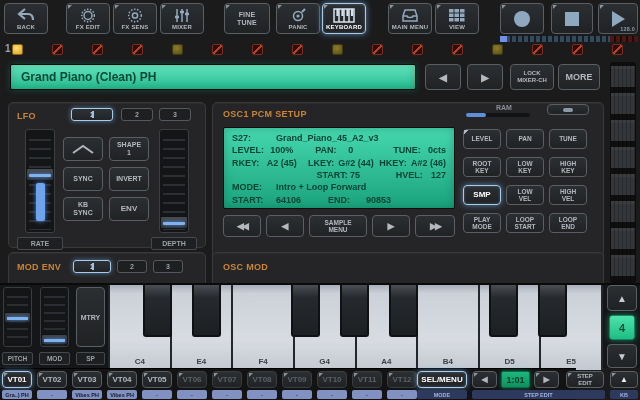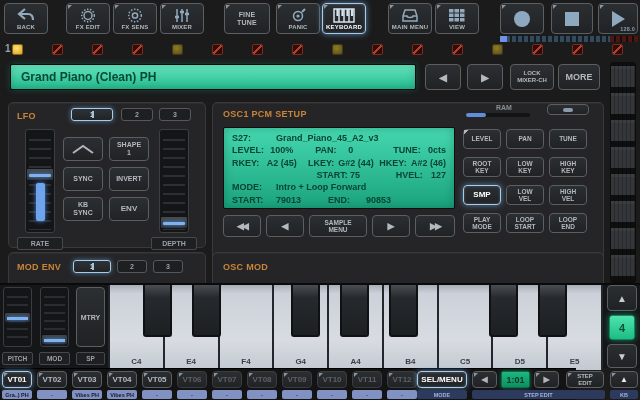--- a/index.html
+++ b/index.html
@@ -362,21 +362,21 @@
           <span class="c2v">75</span>
         <span class="c3l">HVEL:</span>
           <span class="c3v">127</span>
       </div>
       <div class="lcd-row">
           <span class="c1l">MODE:</span>
           <span class="c3v">Intro + Loop Forward</span>
         </div>
       <div class="lcd-row">
         <span class="c1l">START:</span>
-          <span class="c1v">79013</span>
+          <span class="c1v">64106</span>
         <span class="c2l">END:</span>
           <span class="c2v">90853</span>
       </div>
     </div>
 
     <div style="position:absolute;left:10px;top:112px;width:232px;height:22px;display:flex;gap:5px;">
       <div class="btn" style="position:static;flex:0 0 38px;font-size:9px;letter-spacing:-2px;">
           <span>◀◀</span>
         </div>
       <div class="btn" style="position:static;flex:0 0 38px;font-size:9px;">
@@ -480,23 +480,20 @@
           <span>F4</span>
         </div>
       <div class="wkey">
           <span>G4</span>
         </div>
       <div class="wkey">
           <span>A4</span>
         </div>
       <div class="wkey">
           <span>B4</span>
-        </div>
-      <div class="wkey">
-          <span>C5</span>
         </div>
       <div class="wkey">
           <span>D5</span>
         </div>
       <div class="wkey">
           <span>E5</span>
         </div>
       <div class="bkey" style="left:35px;"></div>
       <div class="bkey" style="left:84px;"></div>
       <div class="bkey" style="left:183px;"></div>

